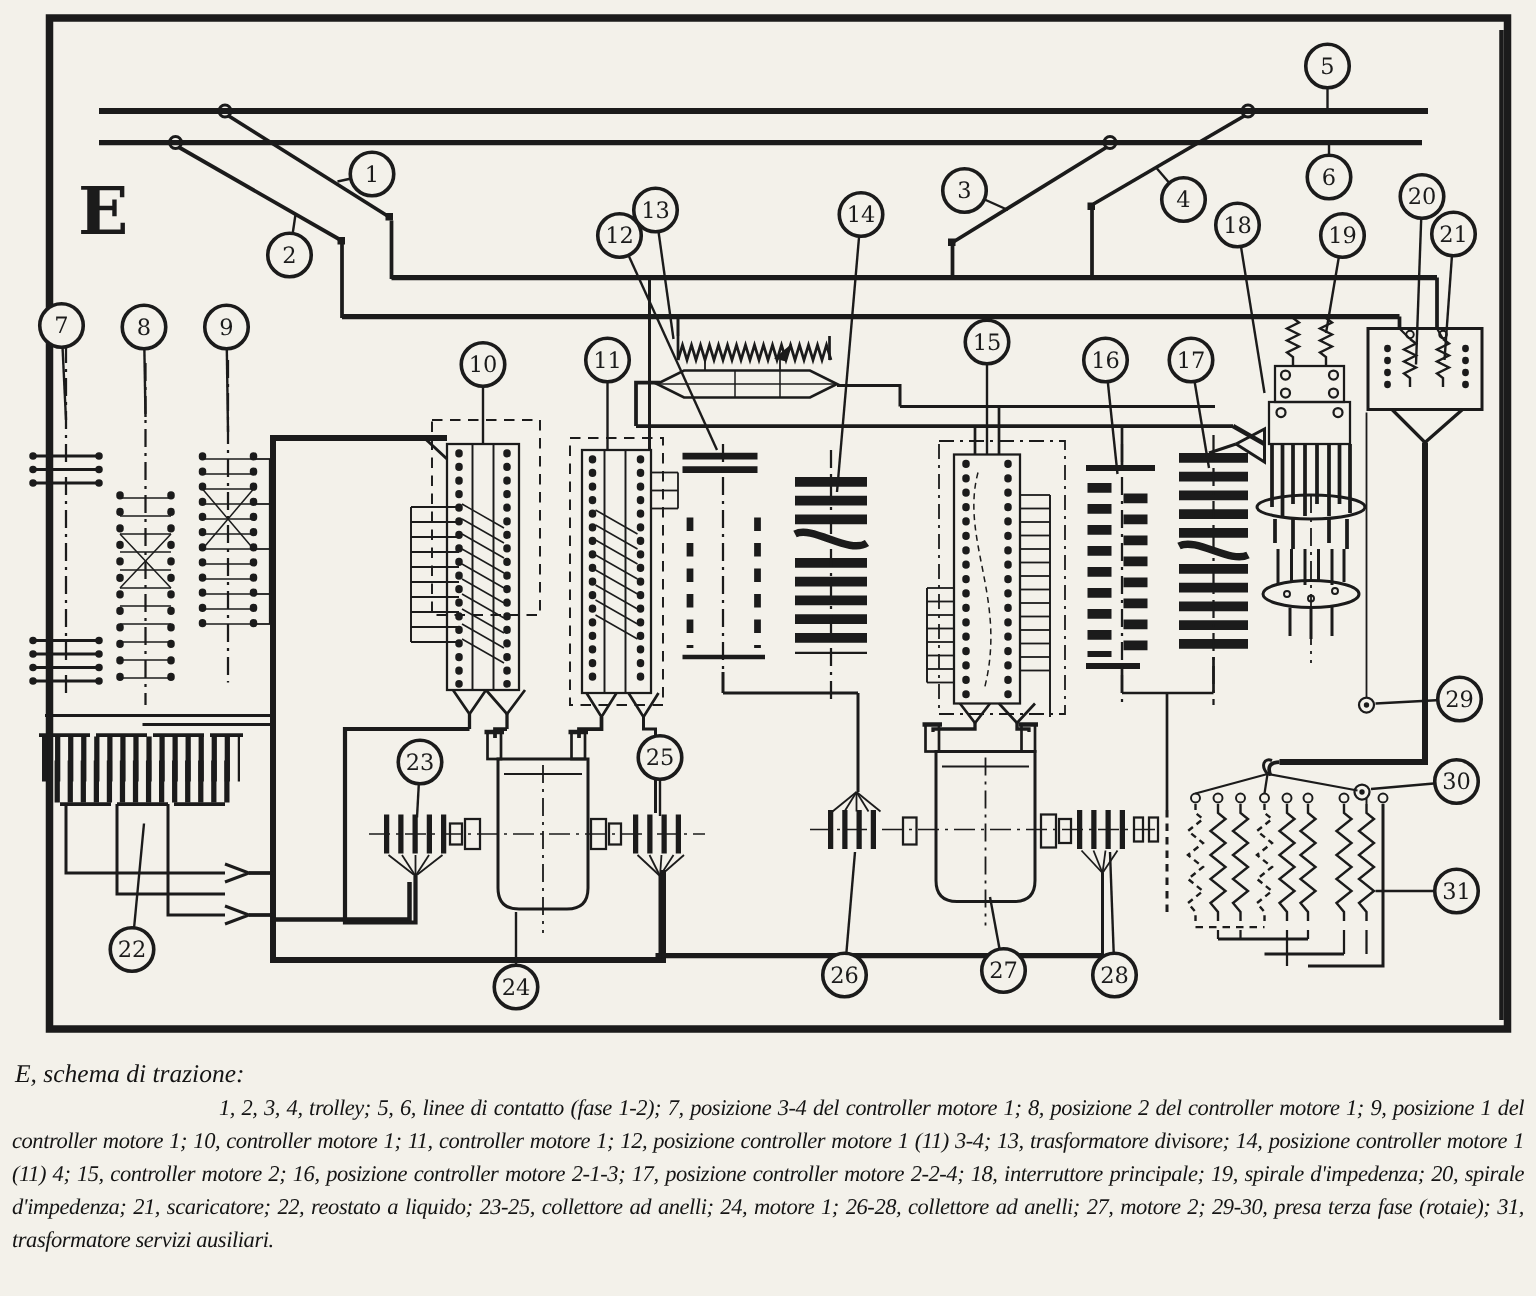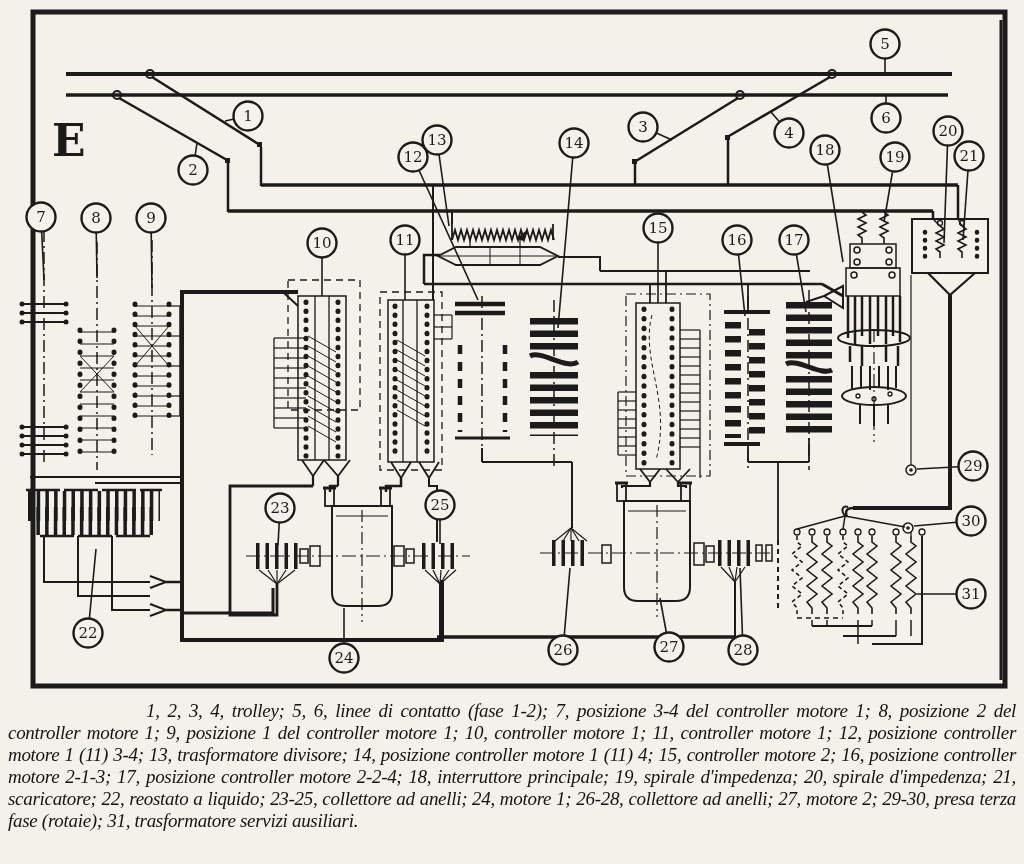--- a/index.html
+++ b/index.html
@@ -9,21 +9,21 @@
   .ln{stroke:#1b1b1b;fill:none;}
   .ink{fill:#1b1b1b;stroke:none;}
   .dotl{stroke:#1b1b1b;fill:none;stroke-linecap:round;}
   .callout-circle{fill:#f3f1ea;stroke:#1b1b1b;stroke-width:2.4;}
   .callout-text{font-family:"DejaVu Serif",serif;font-size:15px;fill:#1b1b1b;
                 text-anchor:middle;}
   .fig-e{font-family:"DejaVu Serif",serif;font-size:44px;font-weight:bold;fill:#1b1b1b;}
   .caption{position:absolute;left:0;top:698px;width:1024px;height:166px;
            color:#141414;font-style:italic;}
   .cap-title{margin:8px 0 2px 10px;font-size:17px;}
-  .cap-body{margin:2px 8px 0 8px;font-size:19px;line-height:22px;letter-spacing:-0.3px;
+  .cap-body{margin:2px 8px 0 8px;font-size:15px;line-height:22px;letter-spacing:-0.3px;
             text-align:justify;text-indent:138px;}
 </style>
 </head>
 <body>
 
 <div class="page">
 <svg id="diagram" width="1024" height="698" viewBox="0 0 1024 698">
 
   <g>
     <rect class="ln" x="33" y="12" width="972" height="674" stroke-width="5"></rect>
@@ -618,15 +618,16 @@
         <line x1="914" y1="526" x2="971" y2="521" stroke="#1b1b1b" stroke-width="1.6"></line>
         <circle cx="971" cy="521" r="14.5" class="callout-circle"></circle>
         <text x="971" y="521" dy="5" class="callout-text">30</text>
         <line x1="917" y1="594" x2="971" y2="594" stroke="#1b1b1b" stroke-width="1.6"></line>
         <circle cx="971" cy="594" r="14.5" class="callout-circle"></circle>
         <text x="971" y="594" dy="5" class="callout-text">31</text>
       </g>
 </svg>
 
 <div class="caption">
+  <p class="cap-title">E, schema di trazione:</p>
   <p class="cap-body">1, 2, 3, 4, trolley; 5, 6, linee di contatto (fase 1-2); 7, posizione 3-4 del controller motore 1; 8, posizione 2 del controller motore 1; 9, posizione 1 del controller motore 1; 10, controller motore 1; 11, controller motore 1; 12, posizione controller motore 1 (11) 3-4; 13, trasformatore divisore; 14, posizione controller motore 1 (11) 4; 15, controller motore 2; 16, posizione controller motore 2-1-3; 17, posizione controller motore 2-2-4; 18, interruttore principale; 19, spirale d'impedenza; 20, spirale d'impedenza; 21, scaricatore; 22, reostato a liquido; 23-25, collettore ad anelli; 24, motore 1; 26-28, collettore ad anelli; 27, motore 2; 29-30, presa terza fase (rotaie); 31, trasformatore servizi ausiliari.</p>
 </div>
 </div>
 
 </body></html>

